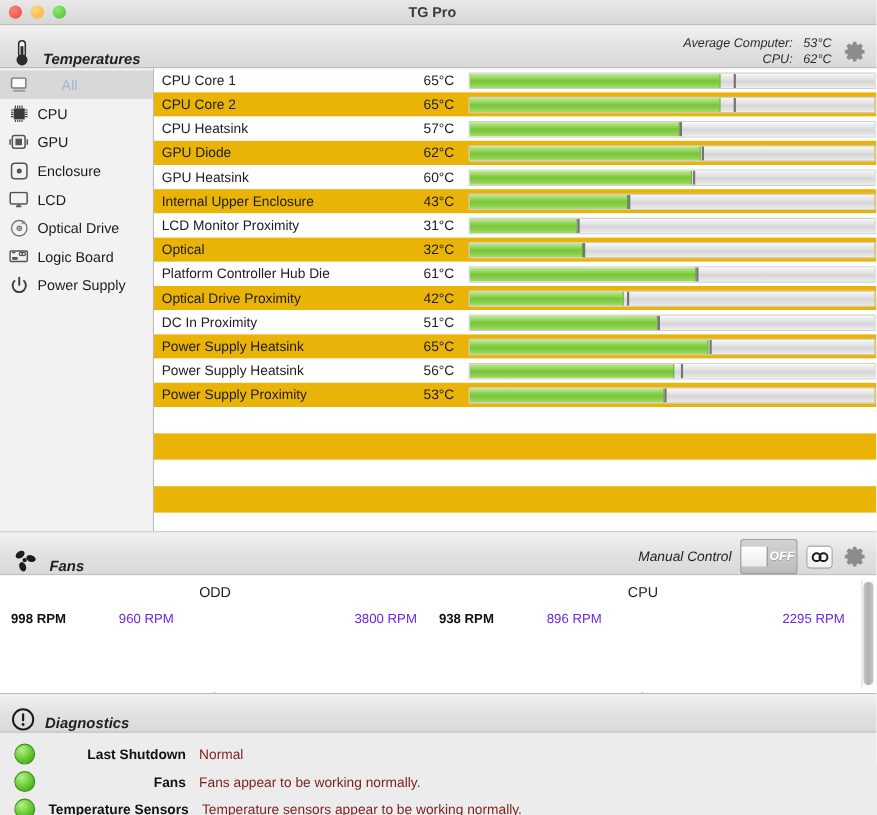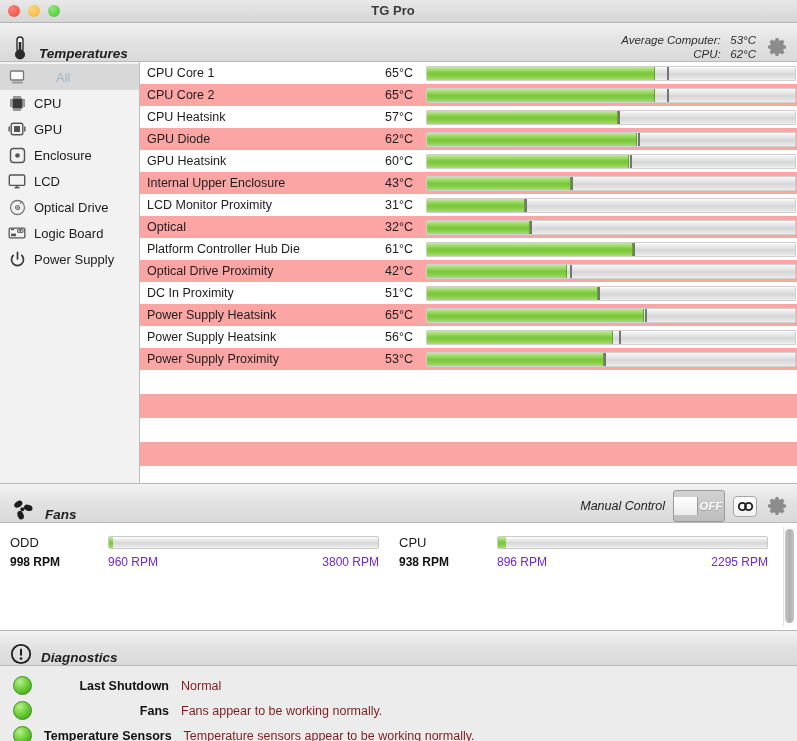--- a/index.html
+++ b/index.html
@@ -160,21 +160,21 @@
   }
   .temp-row {
     height: 22px;
     display: flex;
     align-items: center;
     font-size: 12.5px;
     color: #1d1d1d;
     box-sizing: border-box;
   }
   .temp-row.odd  { background: #ffffff; }
-  .temp-row.even { background: #fca5a5; }
+  .temp-row.even { background: #eab308; }
   .tr-name {
     flex: 0 0 218px;
     padding-left: 7px;
     box-sizing: border-box;
     white-space: nowrap;
     overflow: hidden;
   }
   .tr-value {
     flex: 0 0 55px;
     text-align: right;
@@ -283,20 +283,21 @@
     width: 389px;
     flex: 0 0 389px;
     box-sizing: border-box;
     padding: 0 8px 0 10px;
     height: 48px;
   }
   .fan-line1 {
     display: flex;
     align-items: center;
     height: 22px;
+    flex-direction: column;
   }
   .fan-name {
     flex: 0 0 98px;
     font-size: 13px;
     color: #1c1c1c;
   }
   .fan-barwrap {
     flex: 1 1 auto;
     display: flex;
     align-items: center;

